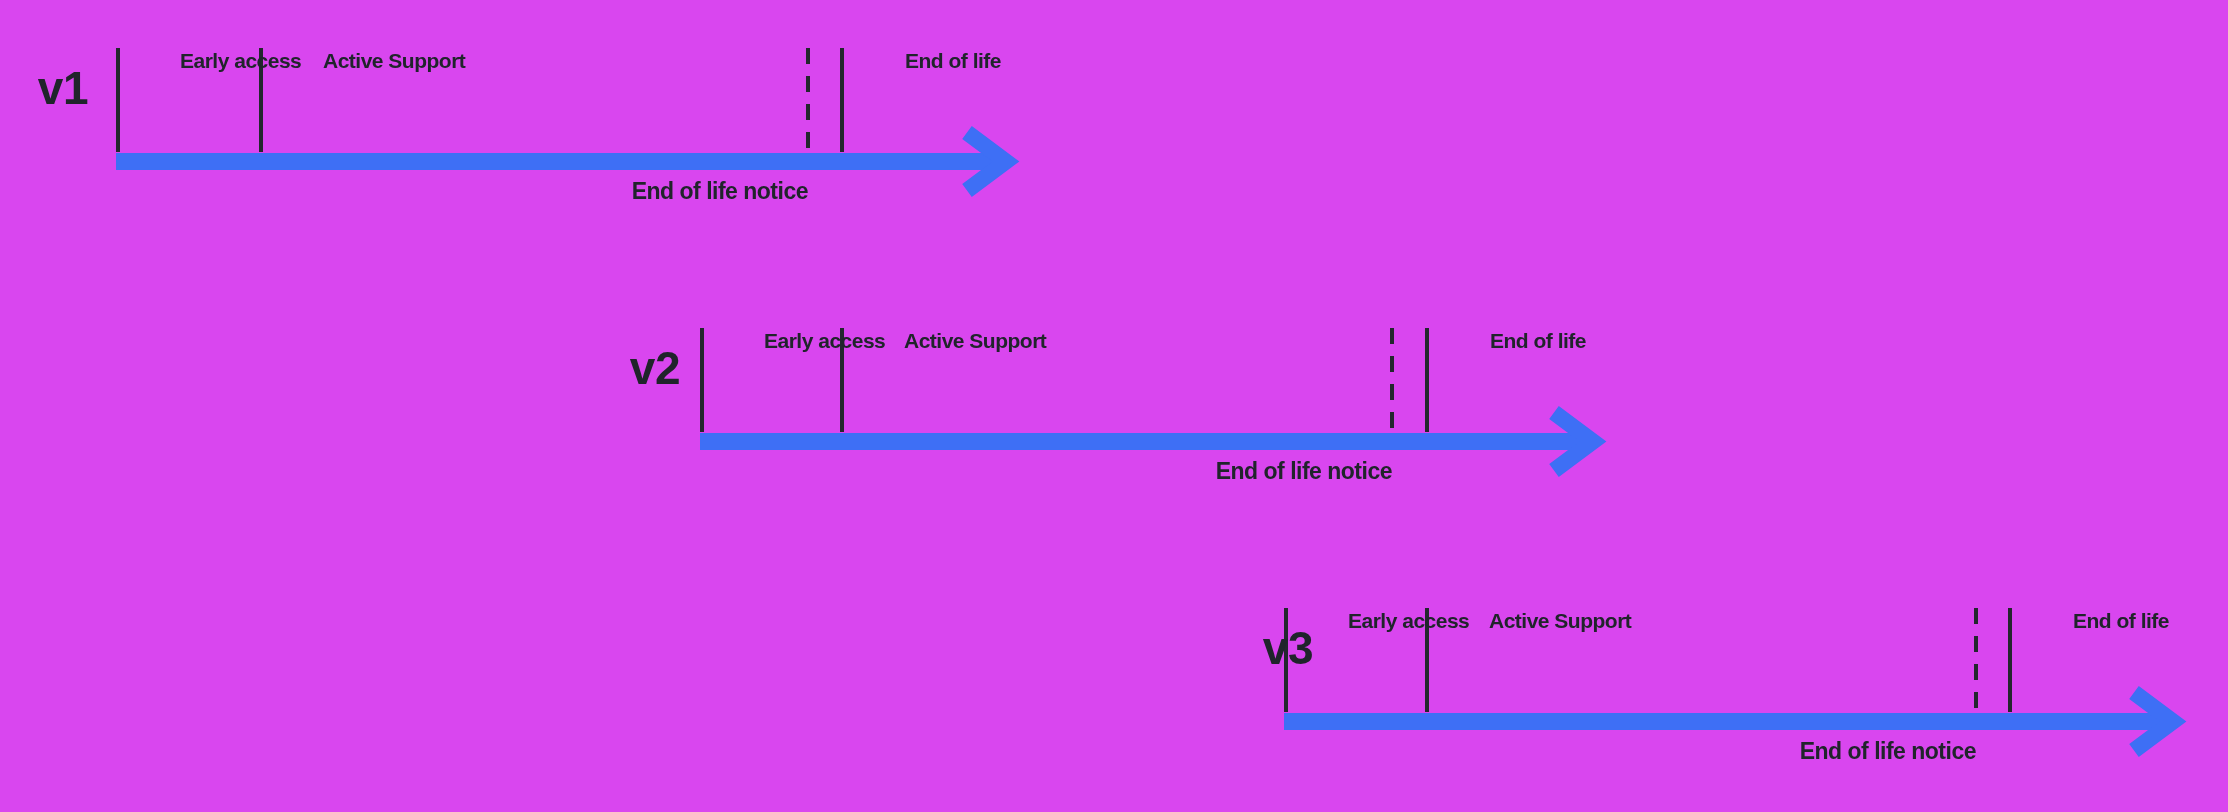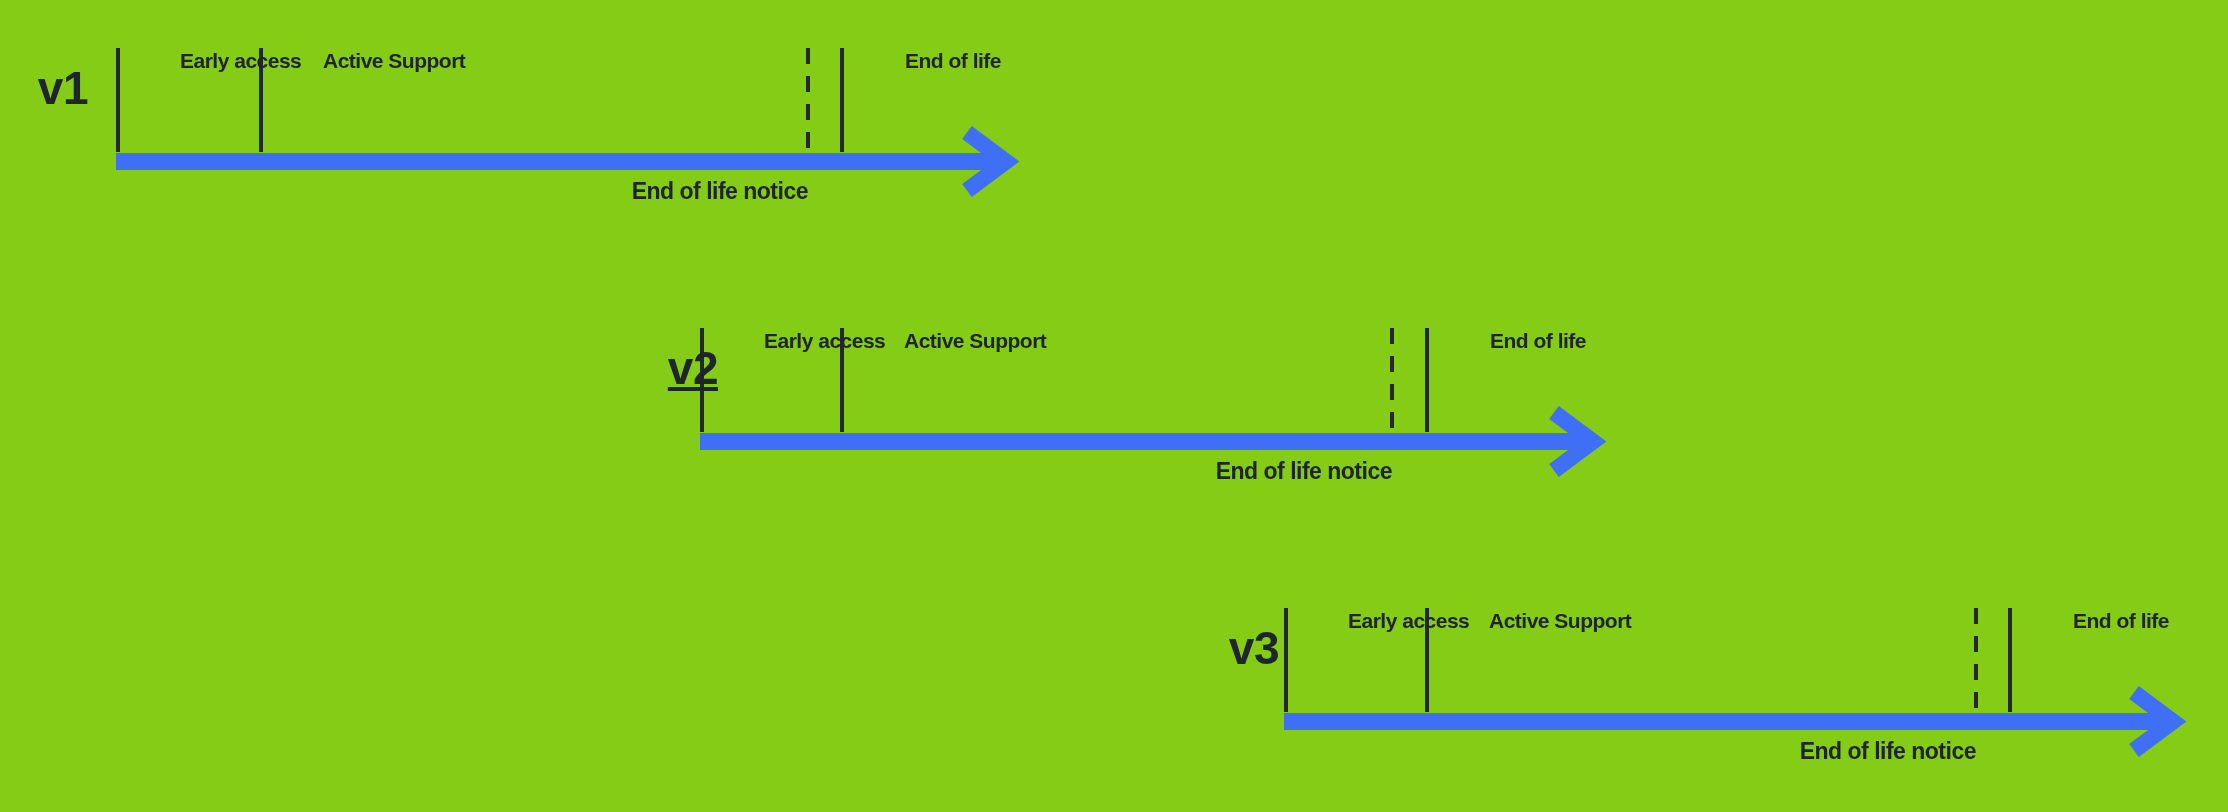--- a/index.html
+++ b/index.html
@@ -6,21 +6,21 @@
   html, body {
     margin: 0;
     padding: 0;
     background: #ffffff;
     font-family: "Liberation Sans", "DejaVu Sans", sans-serif;
   }
   #canvas {
     position: relative;
     width: 2228px;
     height: 812px;
-    background: #84cc16;
+    background: #d946ef;
     overflow: hidden;
   }
   #diagram-svg {
     position: absolute;
     left: 0;
     top: 0;
   }
   .label {
     position: absolute;
     font-weight: 700;
@@ -72,24 +72,24 @@
       <line x1="2010" y1="608" x2="2010" y2="712" stroke="#23272E" stroke-width="4"></line>
       <line x1="1284" y1="721.5" x2="2166" y2="721.5" stroke="#3E6FF5" stroke-width="17"></line>
       <polyline points="2134,692.5 2173,721.5 2134,750.5" fill="none" stroke="#3E6FF5" stroke-width="16" stroke-linecap="butt" stroke-linejoin="miter" stroke-miterlimit="10"></polyline>
     </svg>
   <div id="labels-layer">
       <div class="label version-label" style="right: 2140px; top: 64px;">v1</div>
       <div class="label phase-label early-access-label" style="left: 136px; top: 44px;">Early access</div>
       <div class="label phase-label" style="left: 279px; top: 44px;">Active Support</div>
       <div class="label phase-label" style="left: 861px; top: 44px;">End of life</div>
       <div class="label eol-notice-label" style="right: 1420px; top: 175px;">End of life notice</div>
-      <div class="label version-label" style="right: 1510px; top: 344px; text-decoration: underline;">v2</div>
+      <div class="label version-label" style="right: 1548px; top: 344px;">v2</div>
       <div class="label phase-label early-access-label" style="left: 720px; top: 324px;">Early access</div>
       <div class="label phase-label" style="left: 860px; top: 324px;">Active Support</div>
       <div class="label phase-label" style="left: 1446px; top: 324px;">End of life</div>
       <div class="label eol-notice-label" style="right: 836px; top: 455px;">End of life notice</div>
-      <div class="label version-label" style="right: 949px; top: 624px;">v3</div>
+      <div class="label version-label" style="right: 915px; top: 624px;">v3</div>
       <div class="label phase-label early-access-label" style="left: 1304px; top: 604px;">Early access</div>
       <div class="label phase-label" style="left: 1445px; top: 604px;">Active Support</div>
       <div class="label phase-label" style="left: 2029px; top: 604px;">End of life</div>
       <div class="label eol-notice-label" style="right: 252px; top: 735px;">End of life notice</div>
     </div>
 </div>
 
 </body></html>

